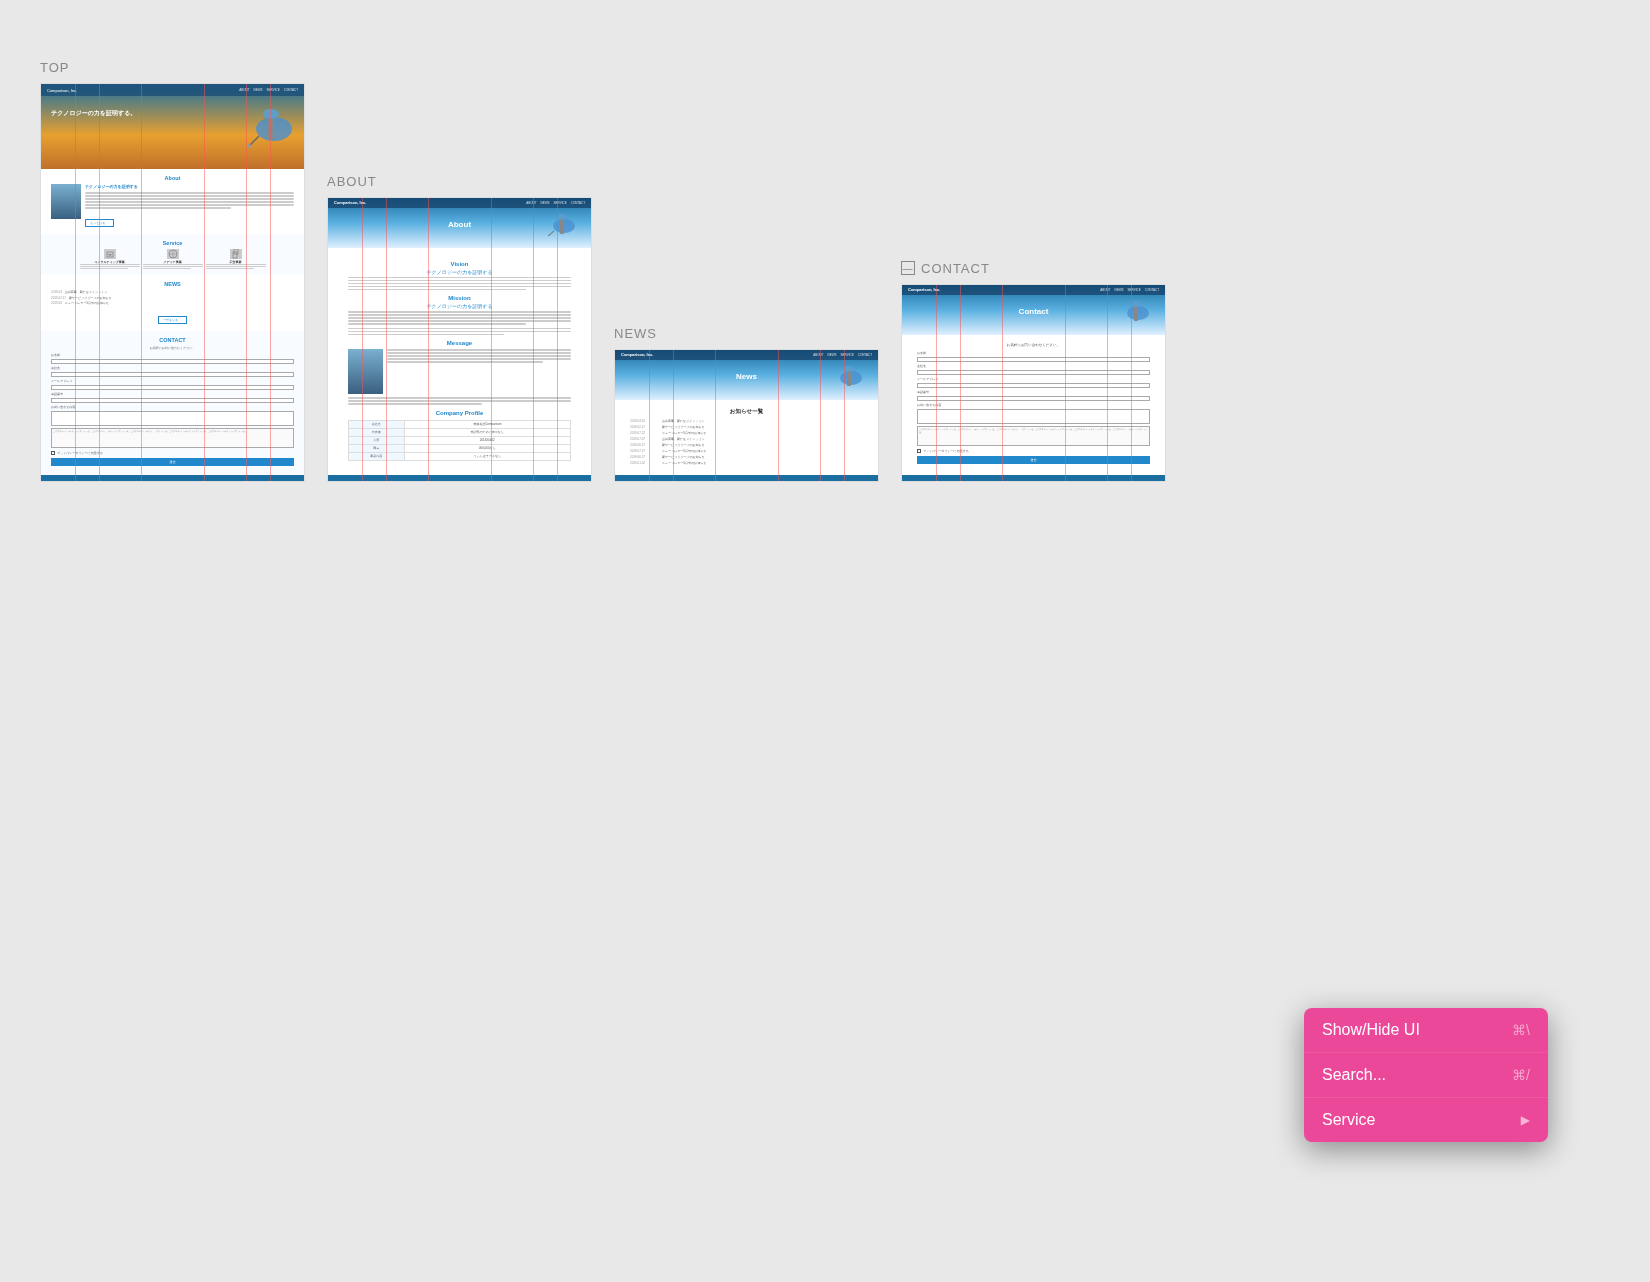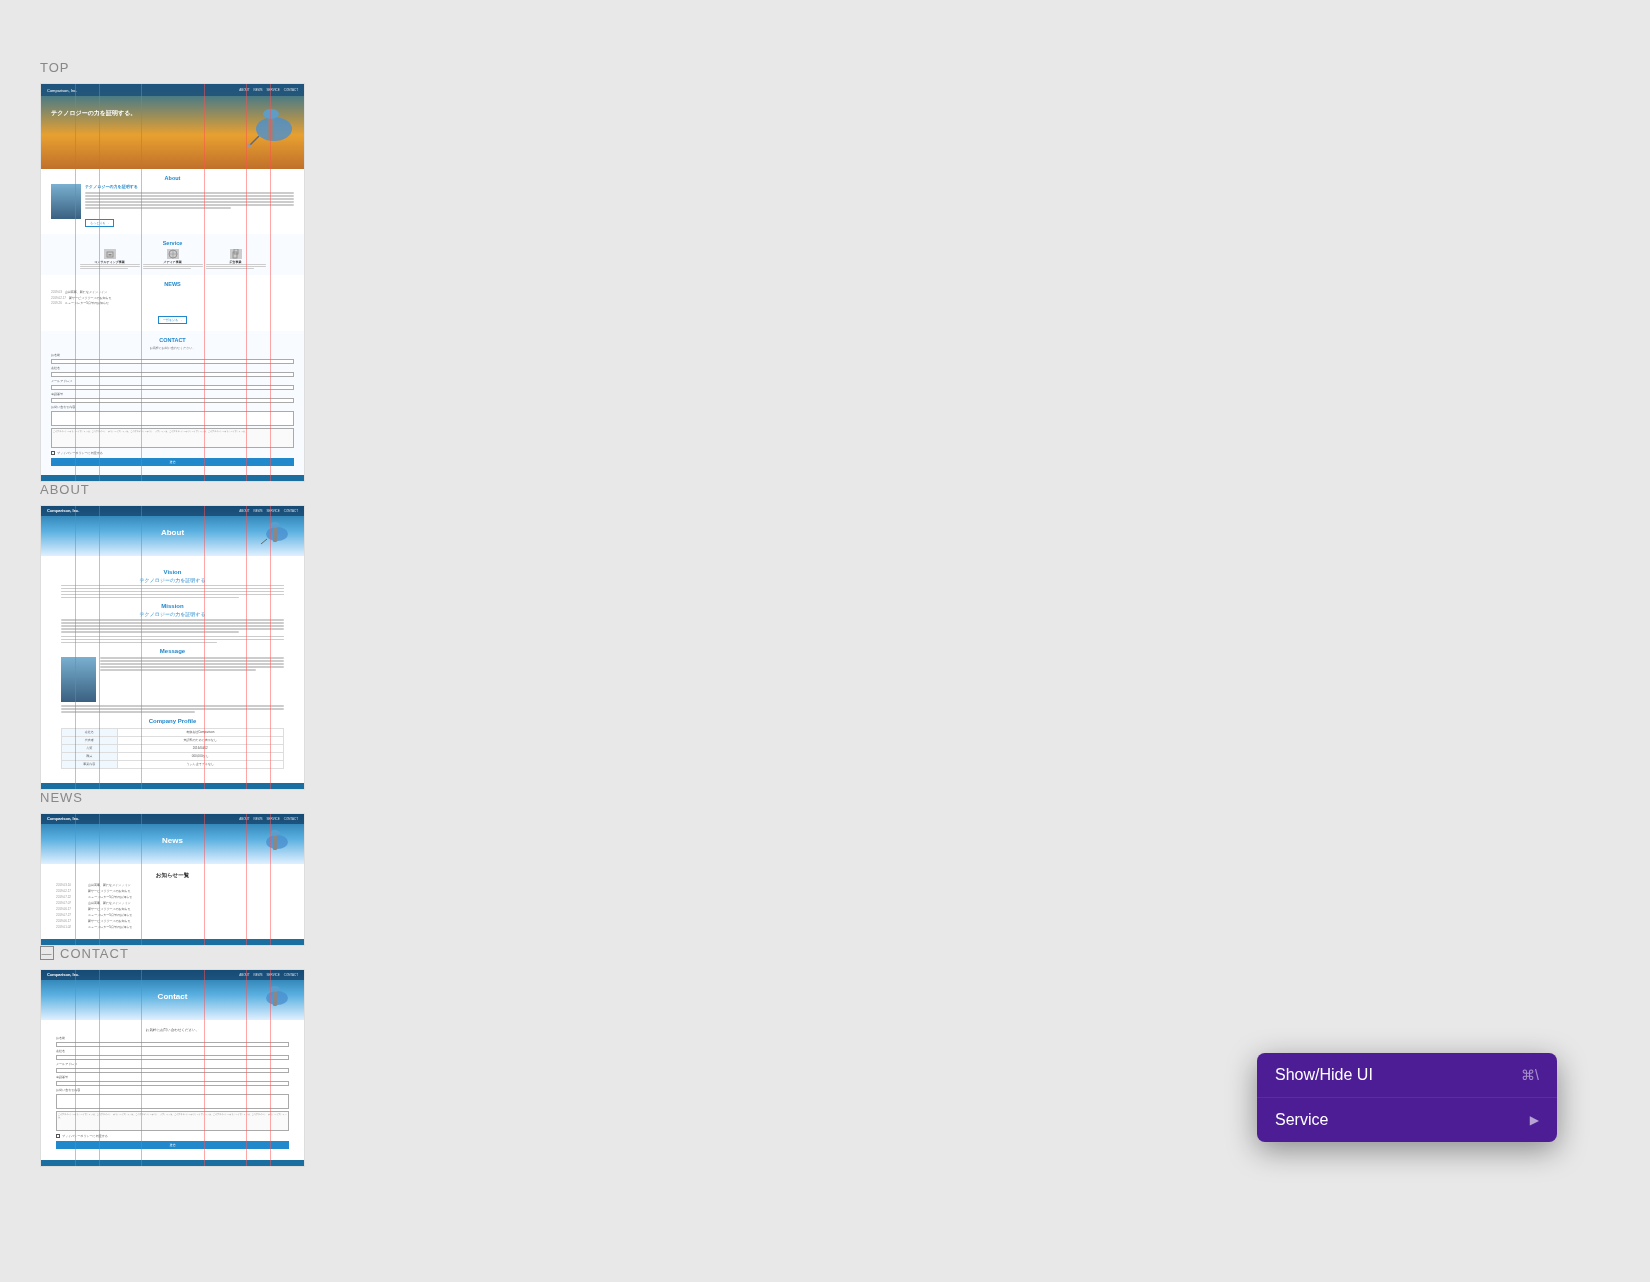--- a/index.html
+++ b/index.html
@@ -7,24 +7,24 @@
       background: #e8e8e8;
       font-family: 'Helvetica Neue', Arial, sans-serif;
       min-height: 1282px;
       width: 1650px;
       position: relative;
       overflow-x: hidden;
     }
 
     .main-container {
       display: flex;
-      flex-direction: column;
+      flex-direction: row;
       gap: 0;
       padding: 60px 40px 40px 40px;
-      align-items: flex-start;
+      align-items: flex-end;
     }
 
     
     .section-label {
       font-size: 13px;
       color: #888;
       font-weight: 400;
       letter-spacing: 1px;
       margin-bottom: 8px;
       display: flex;
@@ -428,24 +428,24 @@
     .contact-intro {
       font-size: 3.5px;
       color: #555;
       margin-bottom: 4px;
     }
 
     
     .context-menu {
       position: absolute;
       bottom: 140px;
-      right: 93px;
-      background: #4c1d95;
+      right: 102px;
+      background: #ec4899;
       border-radius: 8px;
-      width: 300px;
+      width: 244px;
       overflow: hidden;
       box-shadow: 0 8px 30px rgba(0,0,0,0.4);
       z-index: 100;
     }
     .context-menu-item {
       display: flex;
       align-items: center;
       justify-content: space-between;
       padding: 13px 18px;
       color: white;
@@ -883,16 +883,20 @@
   </div>
 
 </div>
 
 <div class="context-menu">
   <div class="context-menu-item">
     <span>Show/Hide UI</span>
     <span class="context-menu-shortcut">⌘\</span>
   </div>
   <div class="context-menu-item">
+    <span>Search...</span>
+    <span class="context-menu-shortcut">⌘/</span>
+  </div>
+  <div class="context-menu-item">
     <span>Service</span>
     <span class="context-menu-arrow">▶</span>
   </div>
 </div>
 
 </body></html>

